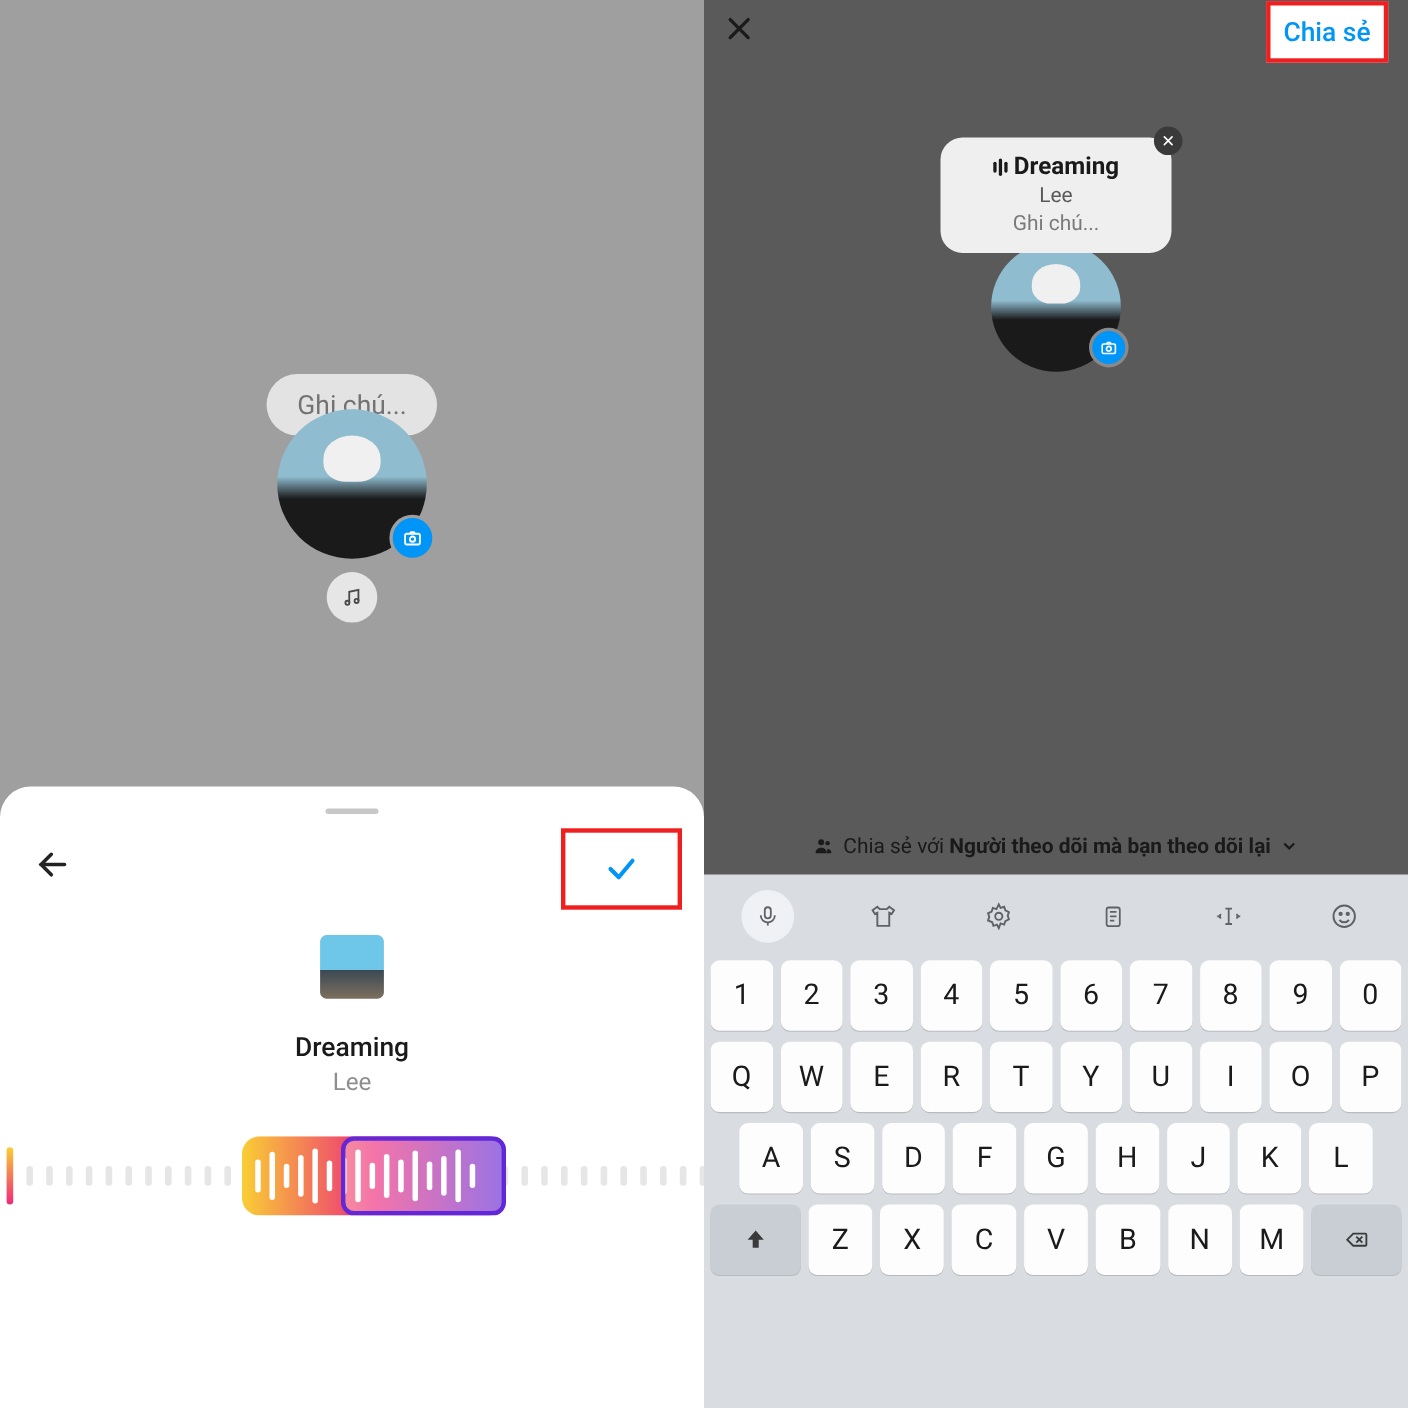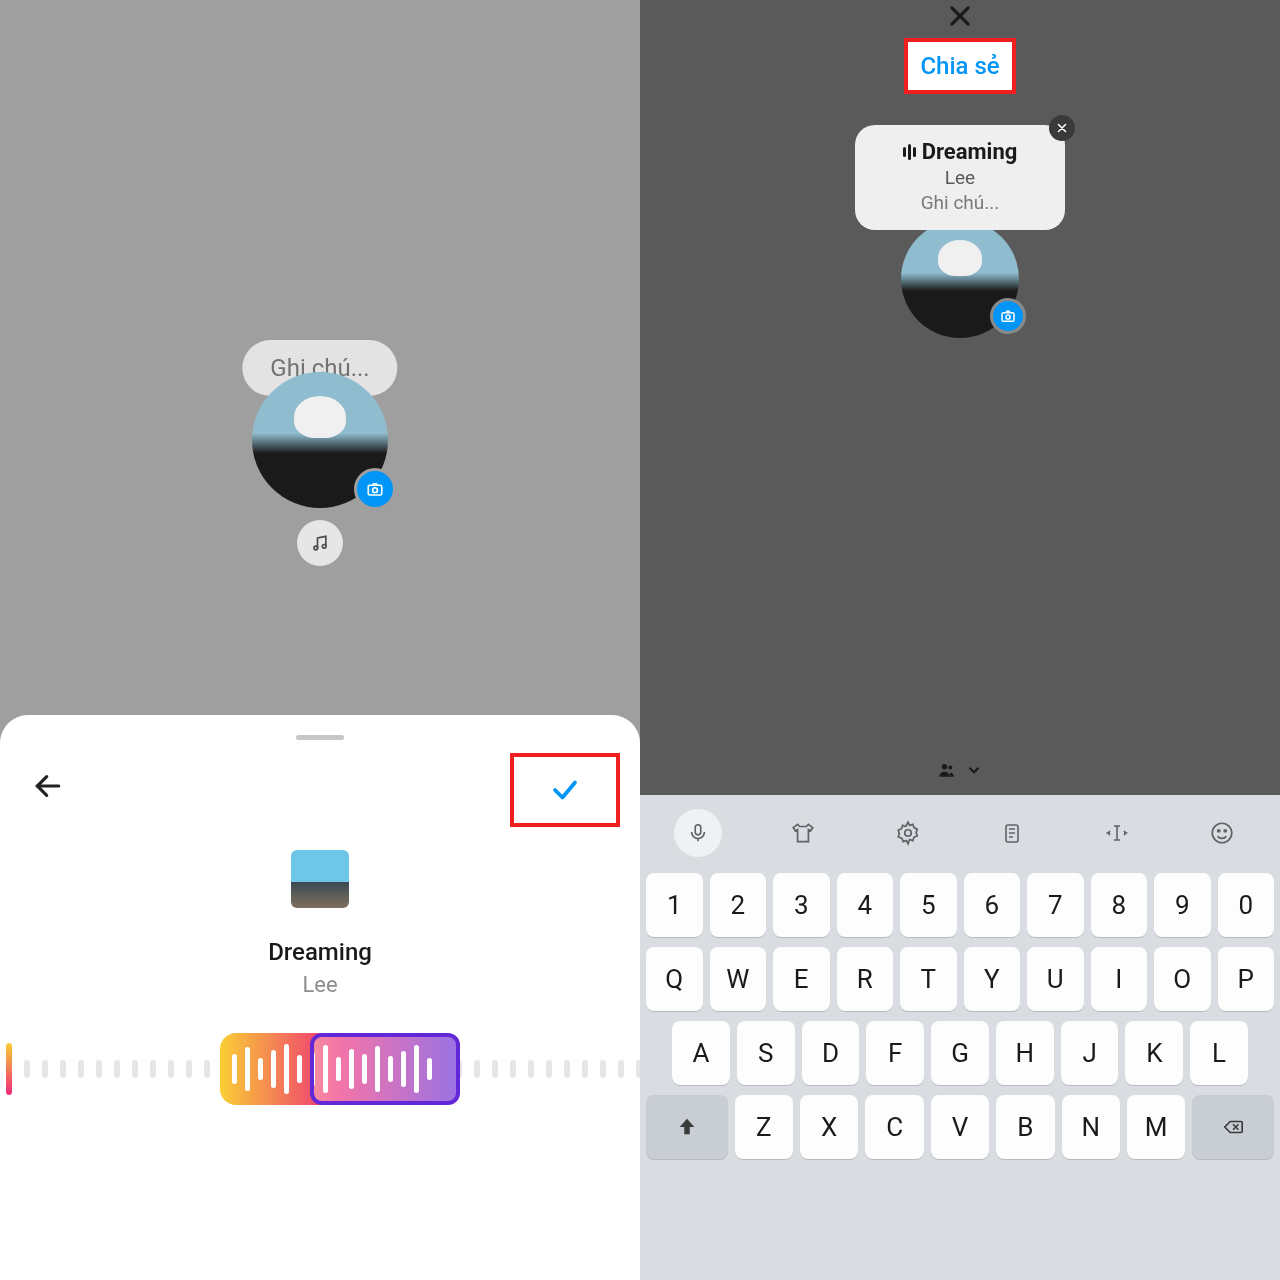--- a/index.html
+++ b/index.html
@@ -66,21 +66,21 @@
   .wave-bar { width:6px; height:18px; background:#e6e6e6; border-radius:3px; margin:0 6px; flex-shrink:0;}
   .wave-sel { position:absolute; left:220px; width:240px; height:72px;
     background:linear-gradient(90deg,#f9ce34,#ee2a7b,#6228d7); border-radius:16px;
     display:flex; align-items:center; padding:0 8px;}
   .wave-sel::after{ content:""; position:absolute; right:0; width:142px; height:64px;
     border:4px solid #6228d7; border-radius:12px; background:rgba(255,255,255,.35);}
   .wave-sel .wb{width:5px;background:#fff;border-radius:3px;margin:0 4px;}
 
   
   .top-bar { position:absolute; top:0; left:0; right:0; height:58px;
-    display:flex; align-items:center; justify-content:space-between; padding: 0 18px; flex-direction: column;}
+    display:flex; align-items:center; justify-content:space-between; padding: 0 18px;}
   .close-x { font-size:32px; color:#1a1a1a; font-weight:300; }
   .share-btn { color:#0095f6; font-size:24px; padding: 10px 12px; background:#fff;
     border:4px solid #ef1f1f; font-weight:500;}
   
   .dim-overlay { position:absolute; inset:0; background:rgba(0,0,0,.35); }
   .dim-overlay .top-bar{ position:relative; z-index:2; }
 
   .note-card {
     position:absolute; top:125px; left:50%; transform:translateX(-50%);
     background:#efefef; border-radius:20px; padding: 14px 24px 16px; width:210px;
@@ -267,20 +267,23 @@
           </svg>
       </div>
 
       <div class="share-row">
         <svg width="20" height="20" viewBox="0 0 24 24" fill="#1a1a1a">
             <circle cx="9" cy="8" r="3.2"></circle>
             <circle cx="16" cy="9" r="2.4"></circle>
             <path d="M3 19c0-3 3-5 6-5s6 2 6 5v1H3z"></path>
             <path d="M15 20h5v-1c0-2-1.6-3.6-4-4"></path>
           </svg>
+        <span>
+          <span>Chia sẻ với </span><b>Người theo dõi mà bạn theo dõi lại</b>
+        </span>
         <svg width="18" height="18" viewBox="0 0 24 24" fill="none" stroke="#1a1a1a" stroke-width="2.6">
             <polyline points="6 9 12 15 18 9"></polyline>
           </svg>
       </div>
     </div>
 
     <div class="keyboard">
       <div class="kb-tool">
         <div class="kb-tool-btn">
           <svg width="22" height="22" viewBox="0 0 24 24" fill="none" stroke="#5f6368" stroke-width="1.8">

